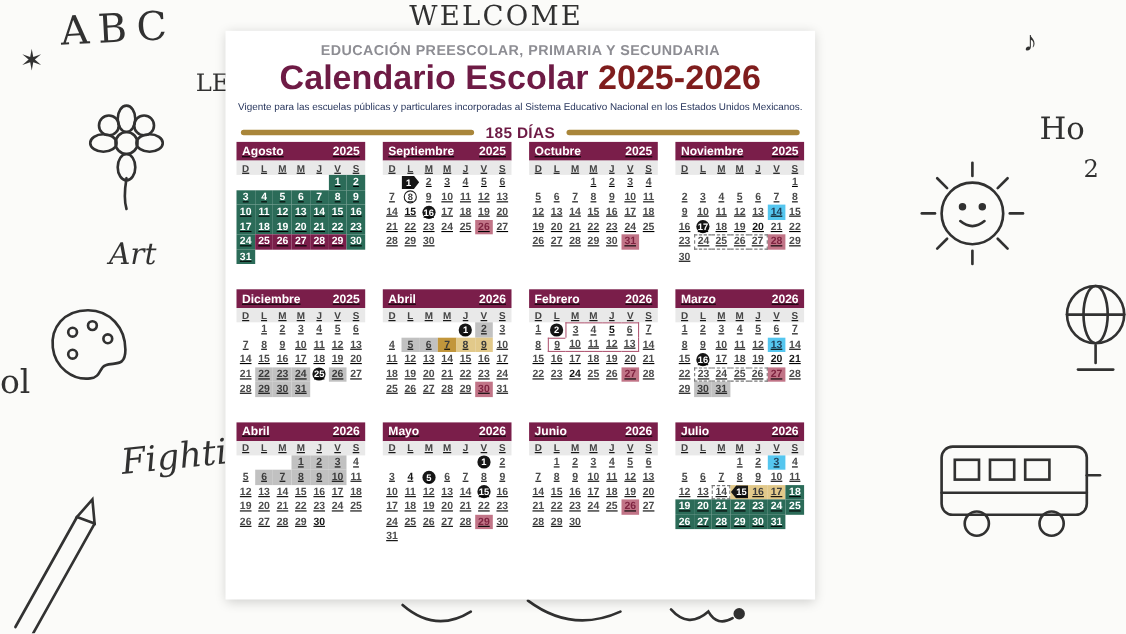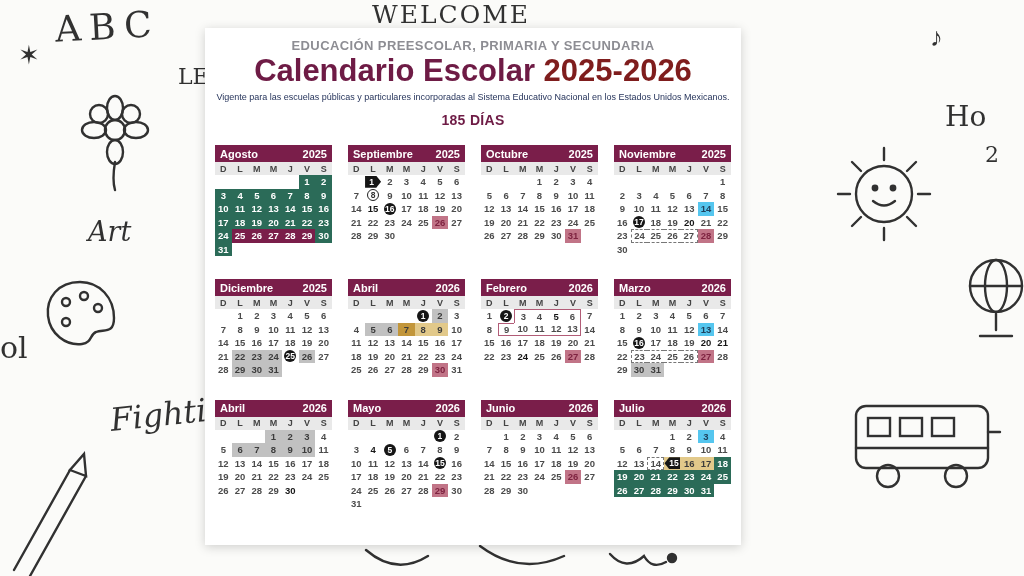--- a/index.html
+++ b/index.html
@@ -12,26 +12,26 @@
 
   
   #card{position:absolute;left:205px;top:28px;width:536px;height:517px;background:#ffffff;
     box-shadow:0 2px 10px rgba(0,0,0,.18);box-sizing:border-box;padding:8px 10px 0 10px;}
 
   .supertitle{text-align:center;font-size:13px;font-weight:700;color:#8d8d93;letter-spacing:.4px;margin-top:2px;}
   .titleline{text-align:center;font-size:31px;font-weight:700;margin-top:1px;line-height:34px;}
   .title-main{color:#6e1b45;}
   .title-cycle{color:#7f1d1d;}
   .subtitle{text-align:center;font-size:9px;color:#27355c;margin-top:4px;}
-  .daysrow{display:flex;align-items:center;margin:10px 4px 0 4px;flex-direction:column;}
+  .daysrow{display:flex;align-items:center;margin:10px 4px 0 4px;}
   .gold-line{flex:1;height:5px;background:#a9863a;border-radius:3px;}
   .days-badge{font-size:14px;font-weight:700;color:#6e1b45;margin:0 10px;letter-spacing:.3px;}
 
   
-  #months{display:grid;grid-template-columns:repeat(4,1fr);column-gap:16px;row-gap:23px;margin-top:17px;}
+  #months{display:grid;grid-template-columns:repeat(4,1fr);column-gap:16px;row-gap:23px;margin-top:1px;text-decoration:underline;}
   .month{align-self:start;}
   .mh{background:#7a1e4a;color:#fff;height:17px;display:flex;align-items:center;
       justify-content:space-between;padding:0 5px;font-size:11px;font-weight:700;}
   .dayrow{display:grid;grid-template-columns:repeat(7,1fr);background:#e9e9e9;height:13px;}
   .dayrow span{display:flex;align-items:center;justify-content:center;font-size:9px;font-weight:700;color:#444;}
   .weeks{display:grid;grid-template-columns:repeat(7,1fr);}
   .c{display:flex;align-items:center;justify-content:center;height:13.5px;font-size:9.5px;
      font-weight:600;color:#4b4b4b;box-sizing:border-box;}
   .n{display:flex;align-items:center;justify-content:center;}
 
@@ -68,21 +68,21 @@
   svg.doodle{stroke:#161616;fill:none;stroke-width:2.4;stroke-linecap:round;}
 </style>
 </head>
 <body>
 
 <div id="stage">
 
   <div class="doodle dtext" style="left:55px;top:6px;font-size:36px;letter-spacing:8px;transform:rotate(-3deg);">ABC</div>
   <div class="doodle dtext" style="left:372px;top:0px;font-size:25px;letter-spacing:2px;">WELCOME</div>
   <div class="doodle dtext" style="left:178px;top:64px;font-size:22px;">LE</div>
-  <div class="doodle dtext" style="left:88px;top:216px;font-size:27px;font-style:italic;">Art</div>
+  <div class="doodle dtext" style="left:99px;top:216px;font-size:27px;font-style:italic;">Art</div>
   <div class="doodle dtext" style="left:110px;top:396px;font-size:32px;font-style:italic;transform:rotate(-6deg);">Fighti</div>
   <div class="doodle dtext" style="left:945px;top:100px;font-size:28px;text-align:center;">Ho</div>
   <div class="doodle dtext" style="left:985px;top:142px;font-size:22px;">2</div>
   <div class="doodle dtext" style="left:0px;top:330px;font-size:30px;">ol</div>
   <div class="doodle" style="left:18px;top:40px;font-size:26px;">✶</div>
   <div class="doodle" style="left:930px;top:22px;font-size:26px;">♪</div>
 
   <svg class="doodle" style="left:828px;top:138px;" width="112" height="112" viewBox="0 0 112 112">
     <circle cx="56" cy="56" r="28"></circle>
     <line x1="56" y1="10" x2="56" y2="22"></line>

